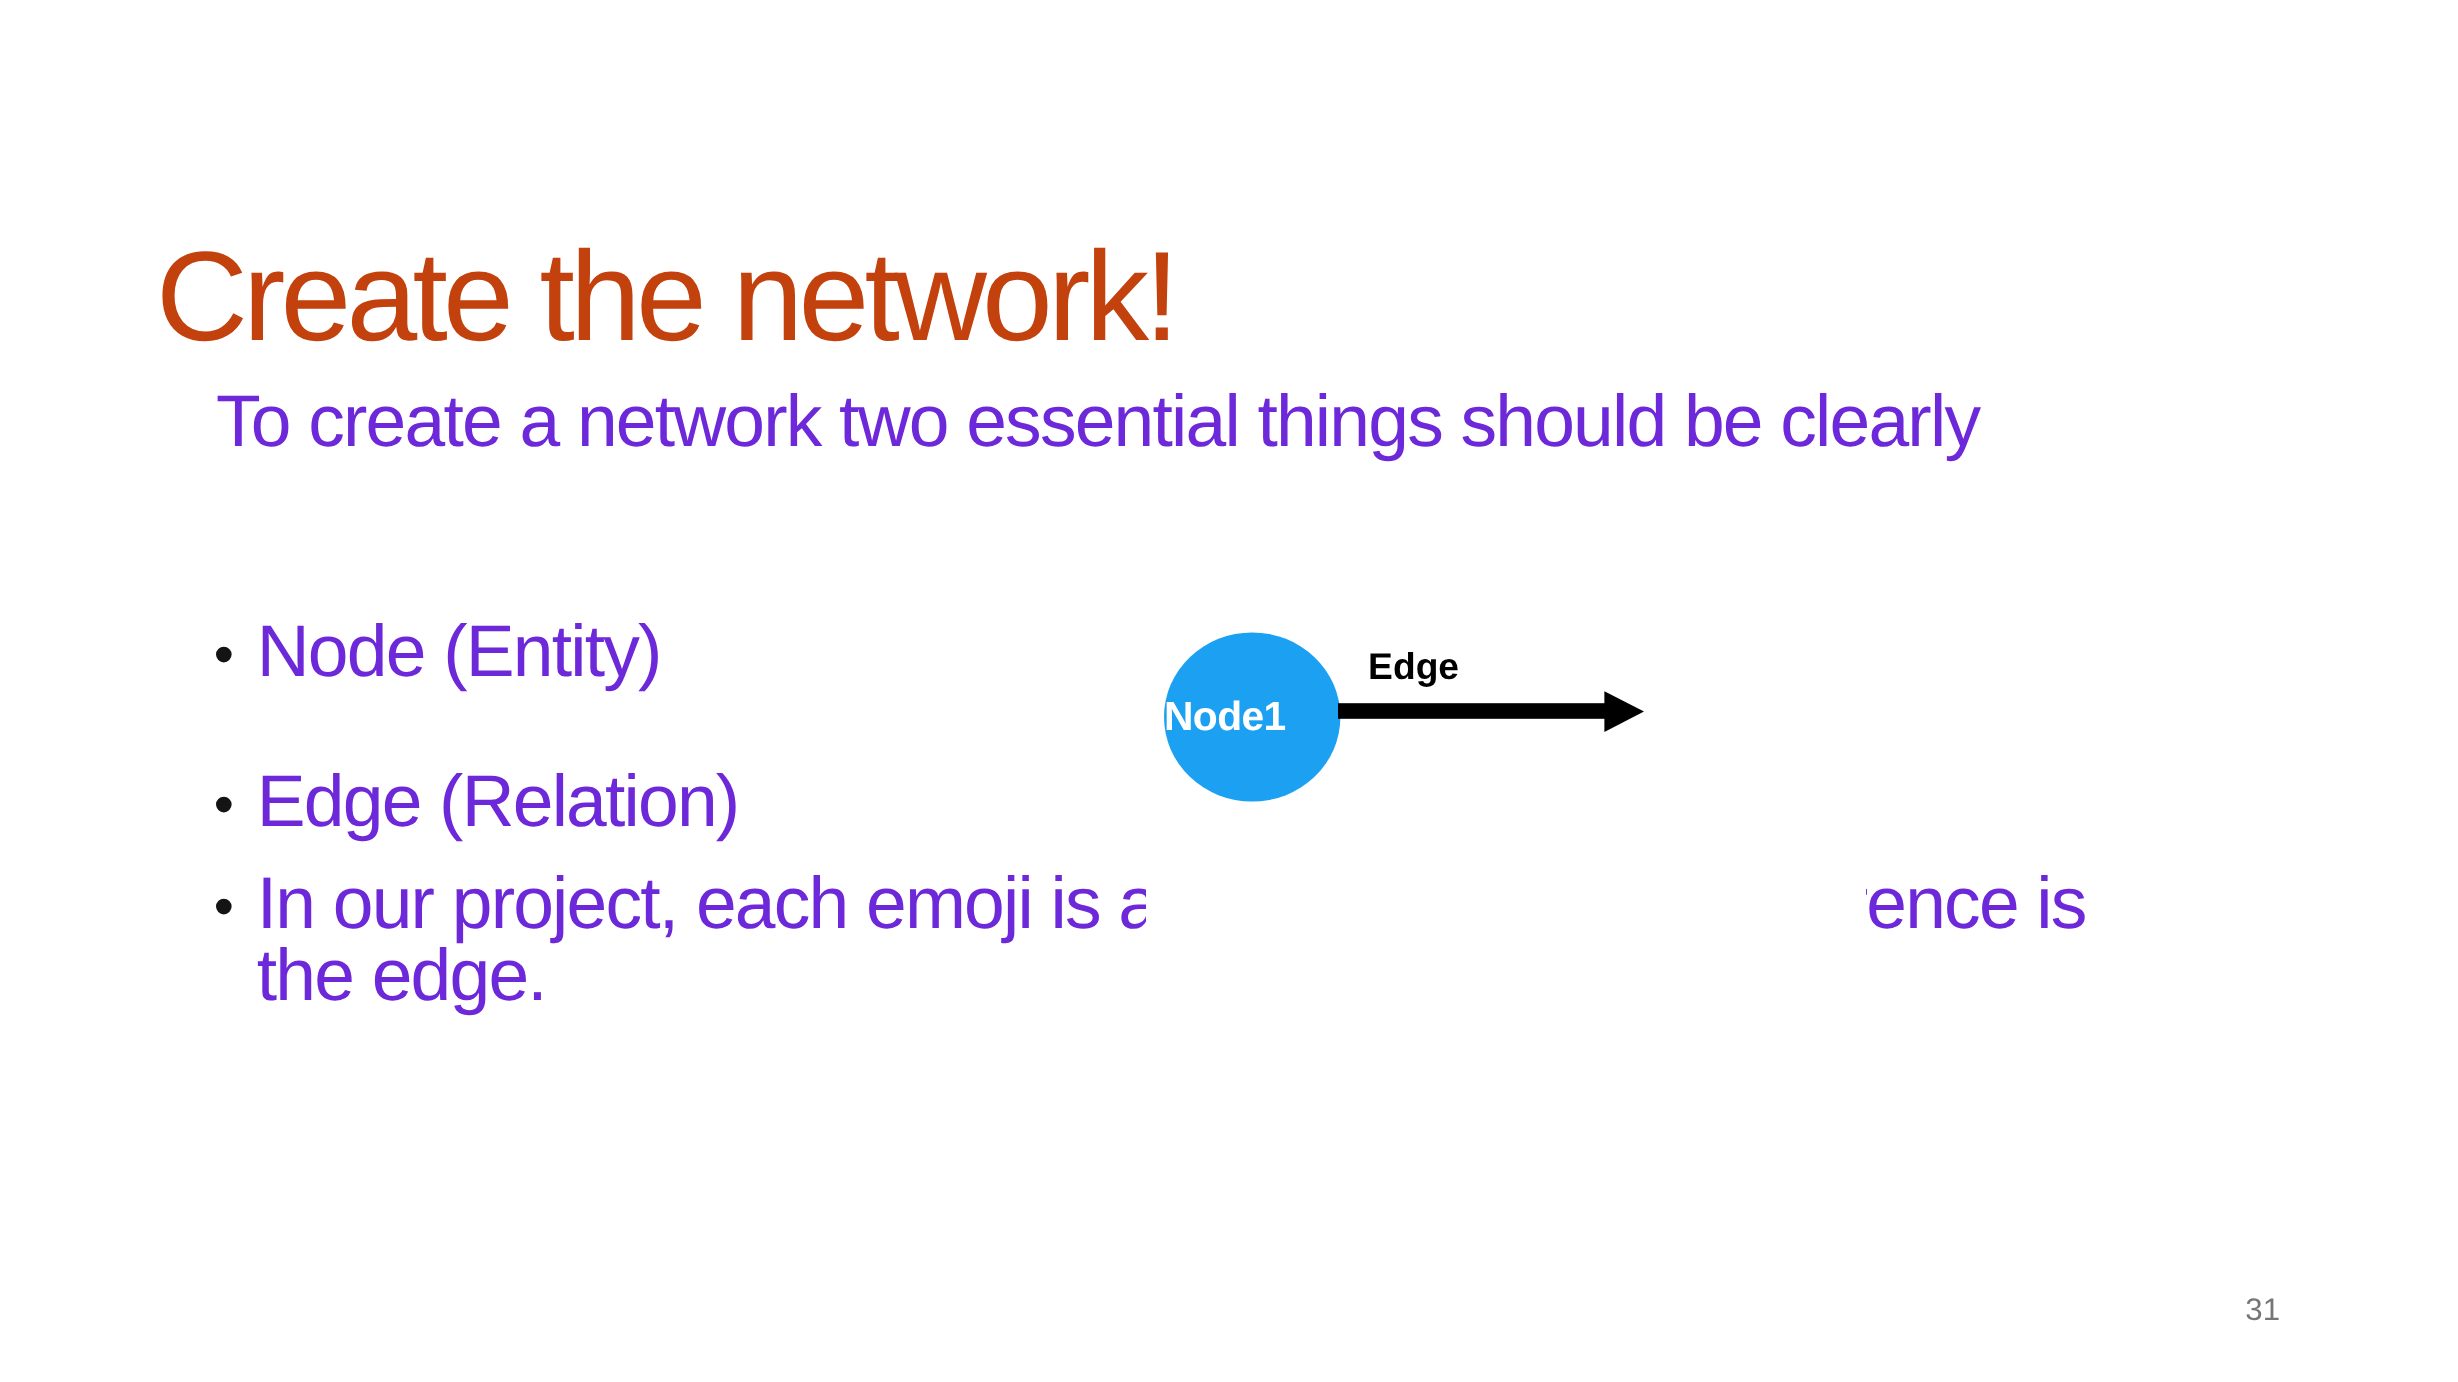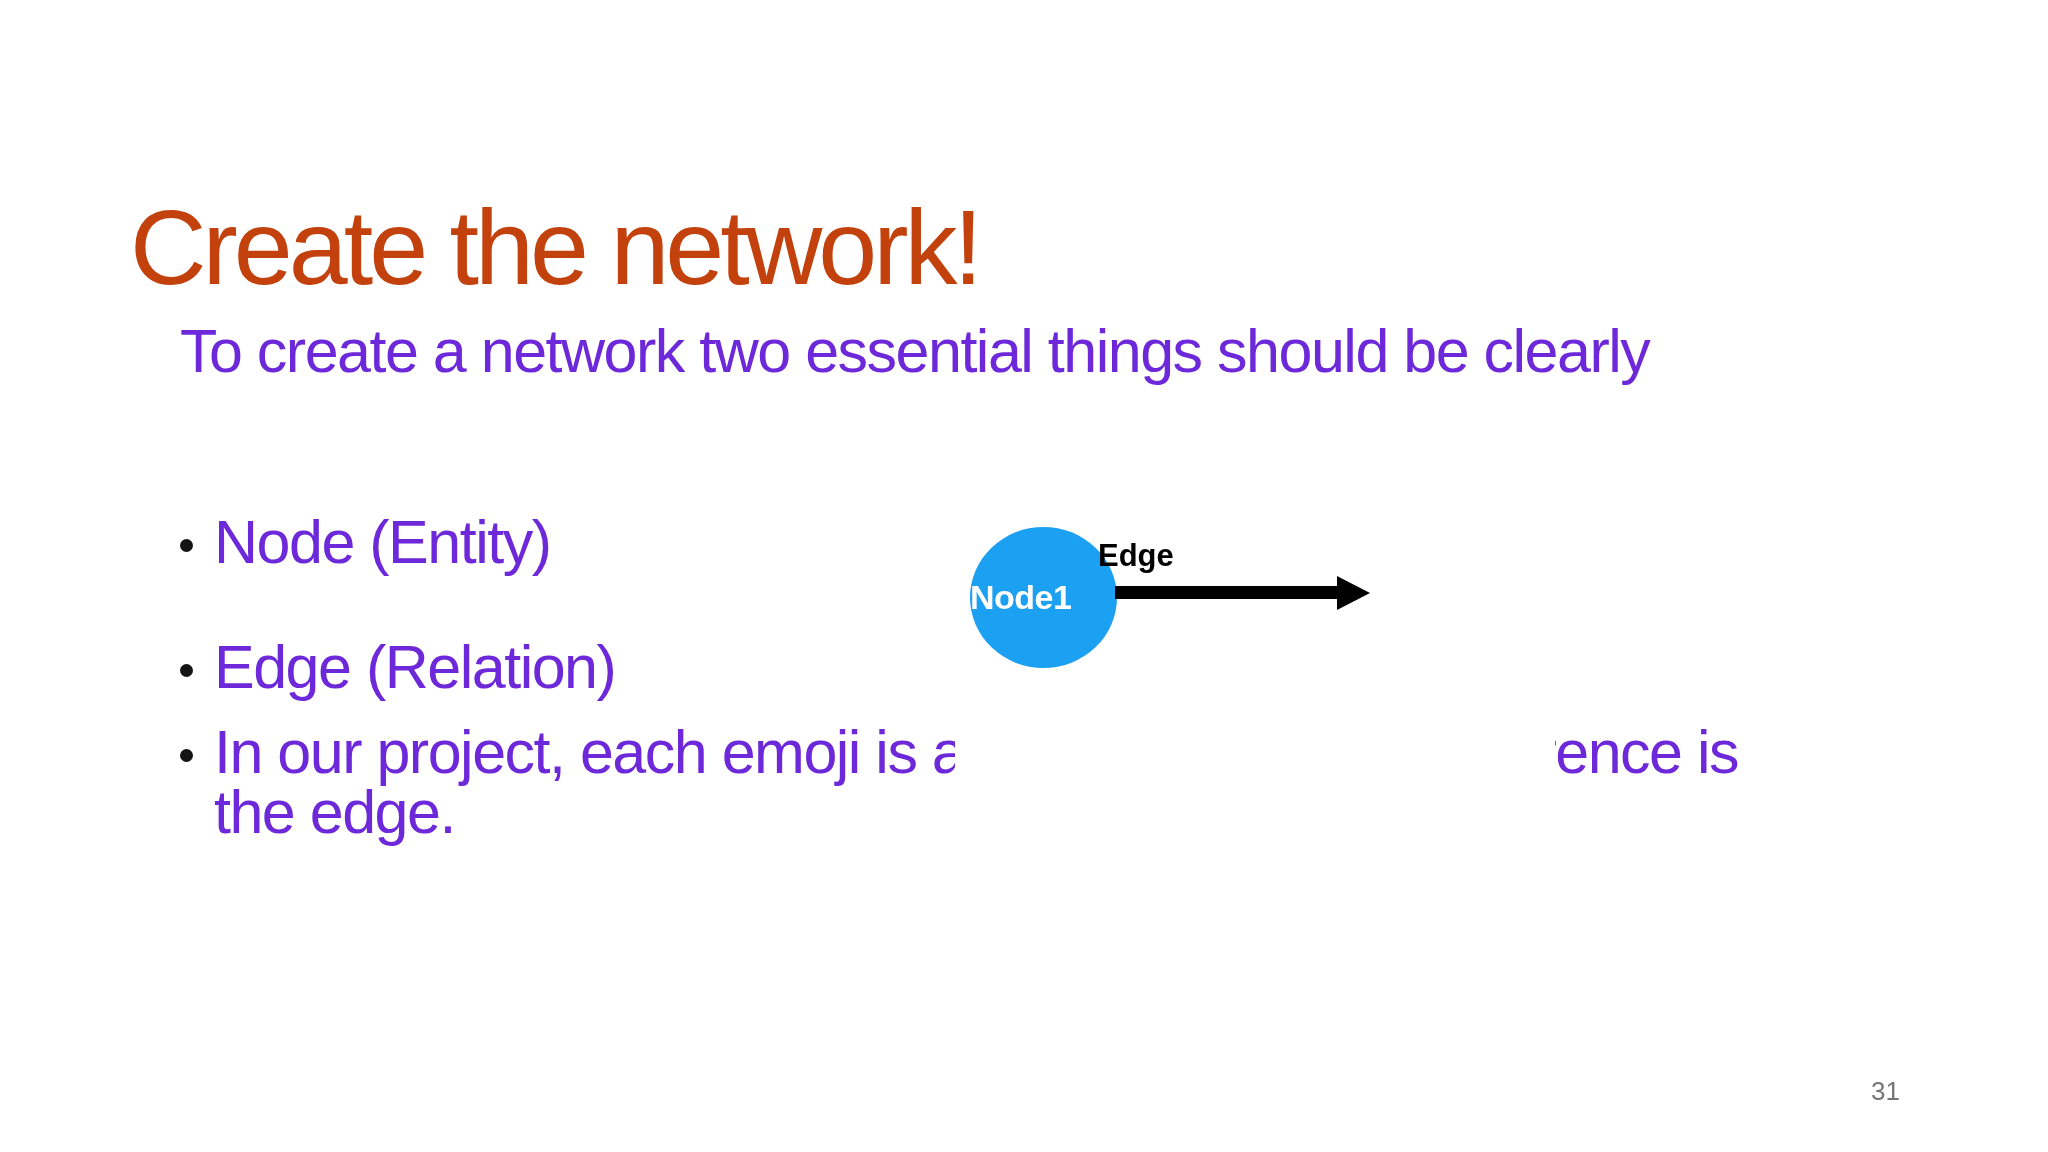--- a/index.html
+++ b/index.html
@@ -93,21 +93,21 @@
     left: 1337px; top: 576px;
     width: 0; height: 0;
     border-top: 17px solid transparent;
     border-bottom: 17px solid transparent;
     border-left: 33px solid #000000;
   }
   .edge-label {
     position: absolute;
     left: 1098px; top: 540px;
     width: 160px;
-    text-align: left;
+    text-align: center;
     font-size: 31px;
     font-weight: 700;
     color: #000000;
     line-height: 1;
   }
   .page-number {
     position: absolute;
     right: 148px;
     top: 1078px;
     font-size: 26px;

